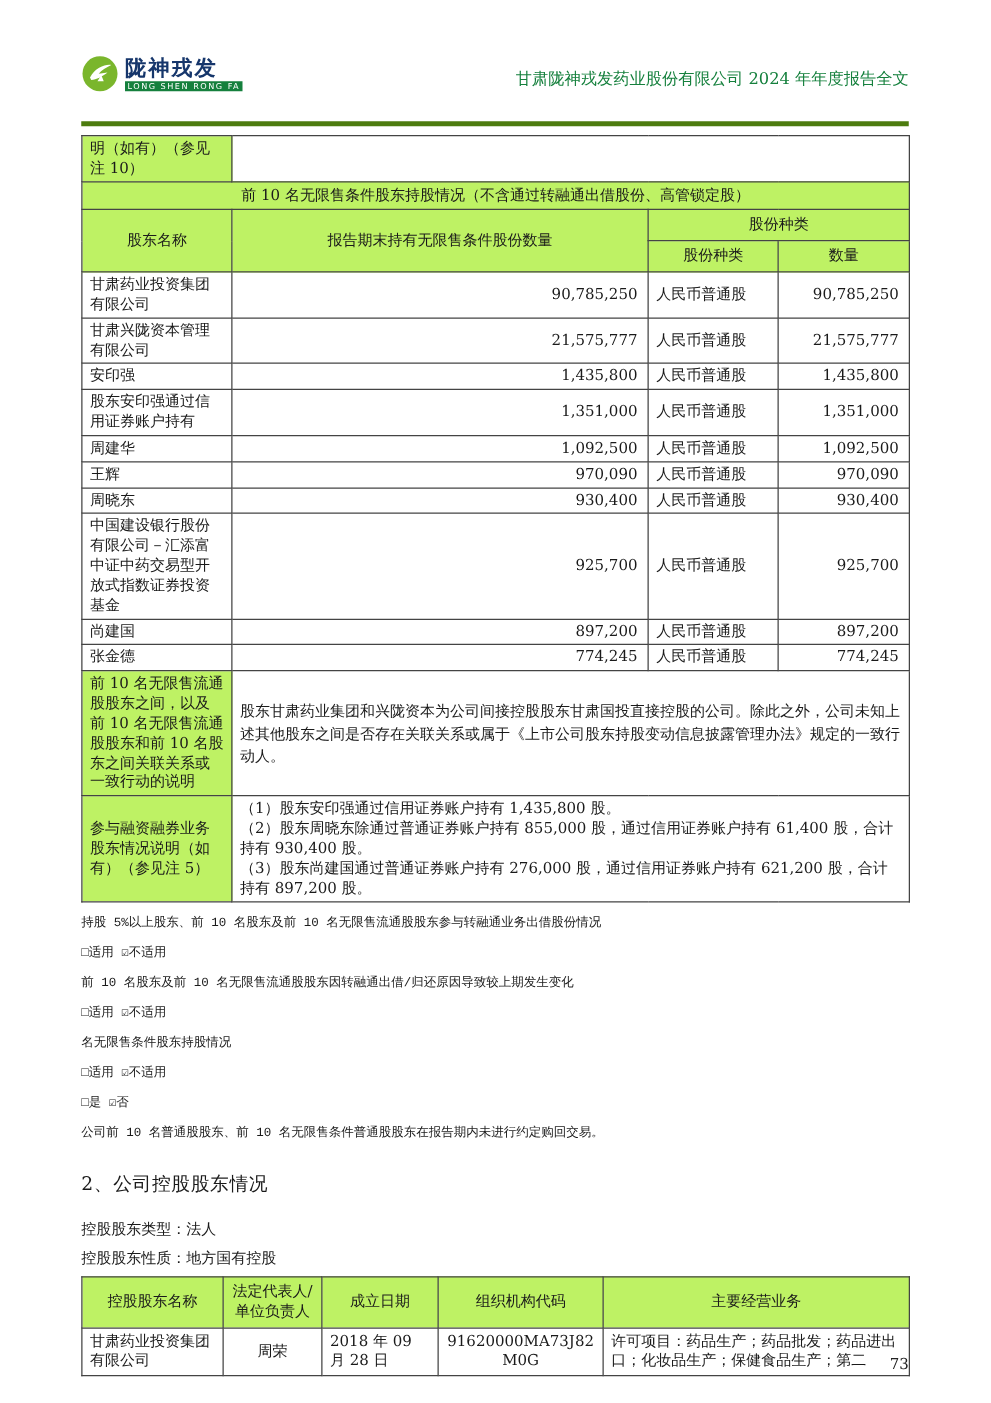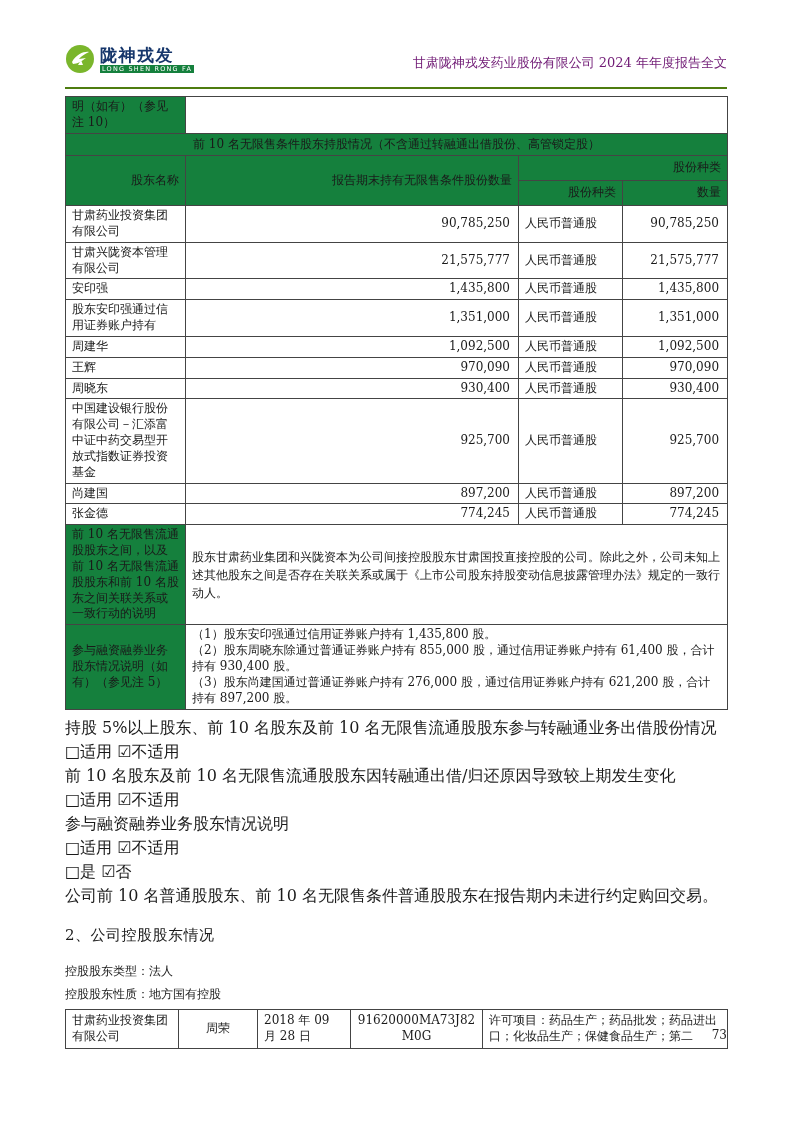--- a/index.html
+++ b/index.html
@@ -6,56 +6,56 @@
   html,body { background:#ffffff; }
   body {
     width:793px; height:1122px; overflow:hidden;
     font-family:"DejaVu Serif","Liberation Serif",serif;
     color:#1a1a1a; position:relative;
   }
   .page { padding:44px 66px 0 65px; }
 
   
   .hdr { display:flex; justify-content:space-between; align-items:flex-end;
-         padding-bottom:13px; border-bottom:2px solid #4d7c0f; }
+         padding-bottom:23px; border-bottom:4px solid #4d7c0f; }
   .logo { display:flex; align-items:center; gap:5px; }
   .logo-badge { width:30px; height:30px; flex:0 0 auto; }
   .logo-txt { display:flex; flex-direction:column; }
   .logo-cn { font-size:17px; font-weight:bold; color:#16366b; letter-spacing:1.5px; line-height:18px; }
   .logo-en { font-size:6.5px; color:#ffffff; background:#15803d; letter-spacing:1.2px;
              padding:0 2px; line-height:8px; margin-top:1px; font-family:"DejaVu Sans","Liberation Sans",sans-serif; }
-  .rpt-title { font-size:13px; color:#701a75; padding-bottom:2px; }
+  .rpt-title { font-size:13px; color:#15803d; padding-bottom:2px; }
 
   
   table { border-collapse:collapse; width:662px; font-size:12px; table-layout:fixed; }
   td, th { border:1px solid #444; padding:2px 6px; line-height:1.32; vertical-align:middle;
            font-weight:normal; word-break:break-word; }
-  .gray { background:#15803d; }
+  .gray { background:#bef264; }
   .c { text-align:center; }
   .r { text-align:right; padding-right:8px; }
   .t1 { margin-top:7px; }
-  .t1 .hdcell { padding:4px 6px;text-align:right; }
+  .t1 .hdcell { padding:4px 6px; }
   .sec-row td { padding:3px 6px; }
   .rel-text { line-height:1.5; }
   .mline { line-height:1.33; }
 
   
   .notes { margin-top:10px; }
-  .note-line { font-size:16px; line-height:16px; margin-top:8px; }
+  .note-line { font-size:10px; line-height:16px; margin-top:8px;font-family:Liberation Mono, monospace; }
   .note-line:first-child { margin-top:6px; }
 
   
   .h2 { font-size:15px; font-weight:normal; margin-top:22px; letter-spacing:0.5px; }
   .ctrl-line { font-size:12px; line-height:16px; margin-top:18px; }
   .ctrl-line + .ctrl-line { margin-top:7px; }
   .t2 { margin-top:7px; }
   .t2 th { padding:4px 4px; }
   .t2 td { padding:3px 6px; }
 
-  .pagenum { position:absolute; right:66px; top:1028px; font-size:12px; color:#222; }
+  .pagenum { position:absolute; right:66px; top:1084px; font-size:12px; color:#222; }
 </style>
 </head>
 <body>
 
 <div class="page">
 
   <div class="hdr">
     <div class="logo">
       <svg class="logo-badge" viewBox="0 0 30 30">
         <circle cx="15" cy="15" r="14" fill="#7ab62c"></circle>
@@ -169,39 +169,46 @@
       </td>
     </tr>
   </tbody>
     </table>
 
   <div class="notes">
     <div class="note-line">持股 5%以上股东、前 10 名股东及前 10 名无限售流通股股东参与转融通业务出借股份情况</div>
     <div class="note-line">□适用 ☑不适用</div>
     <div class="note-line">前 10 名股东及前 10 名无限售流通股股东因转融通出借/归还原因导致较上期发生变化</div>
     <div class="note-line">□适用 ☑不适用</div>
-    <div class="note-line">参与融资融券业务股东情况说明</div>
+    <div class="note-line">名无限售条件股东持股情况</div>
     <div class="note-line">□适用 ☑不适用</div>
     <div class="note-line">□是 ☑否</div>
     <div class="note-line">公司前 10 名普通股股东、前 10 名无限售条件普通股股东在报告期内未进行约定购回交易。</div>
   </div>
 
   <div class="h2">2、公司控股股东情况</div>
   <div class="ctrl-line">控股股东类型：法人</div>
   <div class="ctrl-line">控股股东性质：地方国有控股</div>
 
   <table class="t2">
     <colgroup>
       <col style="width:113px">
         <col style="width:79px">
         <col style="width:93px">
         <col style="width:132px">
         <col style="width:245px">
     </colgroup>
     <tbody>
+        <tr>
+      <th class="gray c">控股股东名称</th>
+      <th class="gray c">法定代表人/单位负责人</th>
+      <th class="gray c">成立日期</th>
+      <th class="gray c">组织机构代码</th>
+      <th class="gray c">主要经营业务</th>
+    </tr>
     <tr>
       <td>甘肃药业投资集团有限公司</td>
       <td class="c">周荣</td>
       <td>2018 年 09 月 28 日</td>
       <td class="c">91620000MA73J82M0G</td>
       <td>许可项目：药品生产；药品批发；药品进出口；化妆品生产；保健食品生产；第二</td>
     </tr>
   </tbody>
     </table>
 

